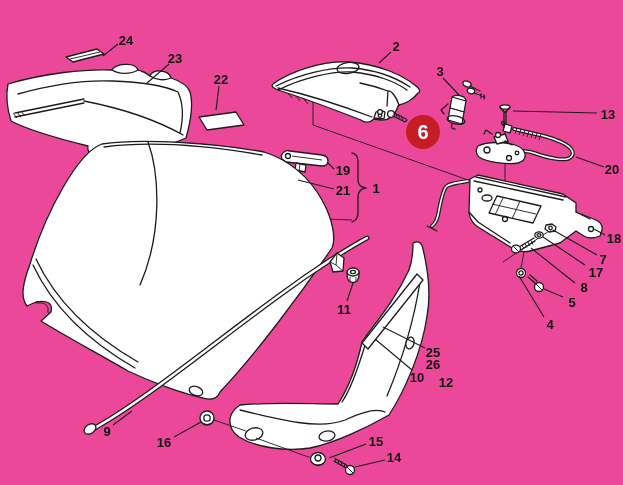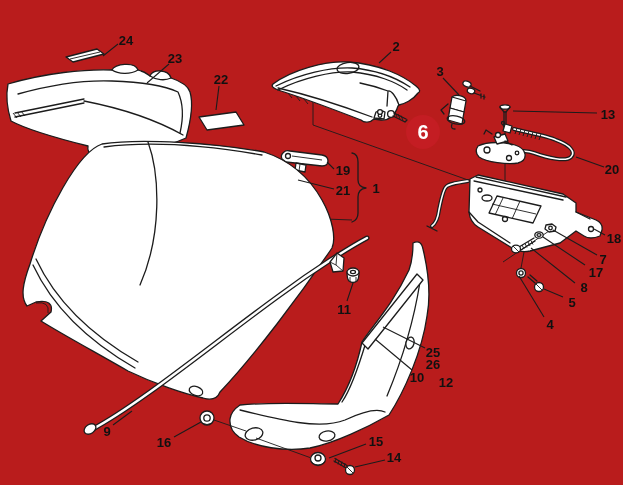--- a/index.html
+++ b/index.html
@@ -1,16 +1,16 @@
 <!DOCTYPE html>
 <html><head>
 <meta charset="utf-8">
 <style>
   html,body{margin:0;padding:0;background:#ffffff;}
-  .stage{position:relative;width:623px;height:485px;background:#b91c1c;overflow:hidden;
+  .stage{position:relative;width:623px;height:485px;background:#ec4899;overflow:hidden;
          font-family:"Liberation Sans",sans-serif;}
   svg{display:block;}
   .art{fill:none;stroke:#1c1c1c;stroke-width:1.3;stroke-linecap:round;stroke-linejoin:round;}
   .artw{fill:#ffffff;stroke:#1c1c1c;stroke-width:1.3;stroke-linejoin:round;}
   .thin{fill:none;stroke:#1c1c1c;stroke-width:0.9;}
   .tube-o{fill:none;stroke:#1c1c1c;stroke-width:5;stroke-linecap:round;}
   .tube-i{fill:none;stroke:#ffffff;stroke-width:2.4;stroke-linecap:round;}
   .tube2-o{fill:none;stroke:#1c1c1c;stroke-width:4;stroke-linecap:round;}
   .tube2-i{fill:none;stroke:#ffffff;stroke-width:1.6;stroke-linecap:round;}
   text.callout{font-weight:bold;font-size:13px;fill:#111111;}

